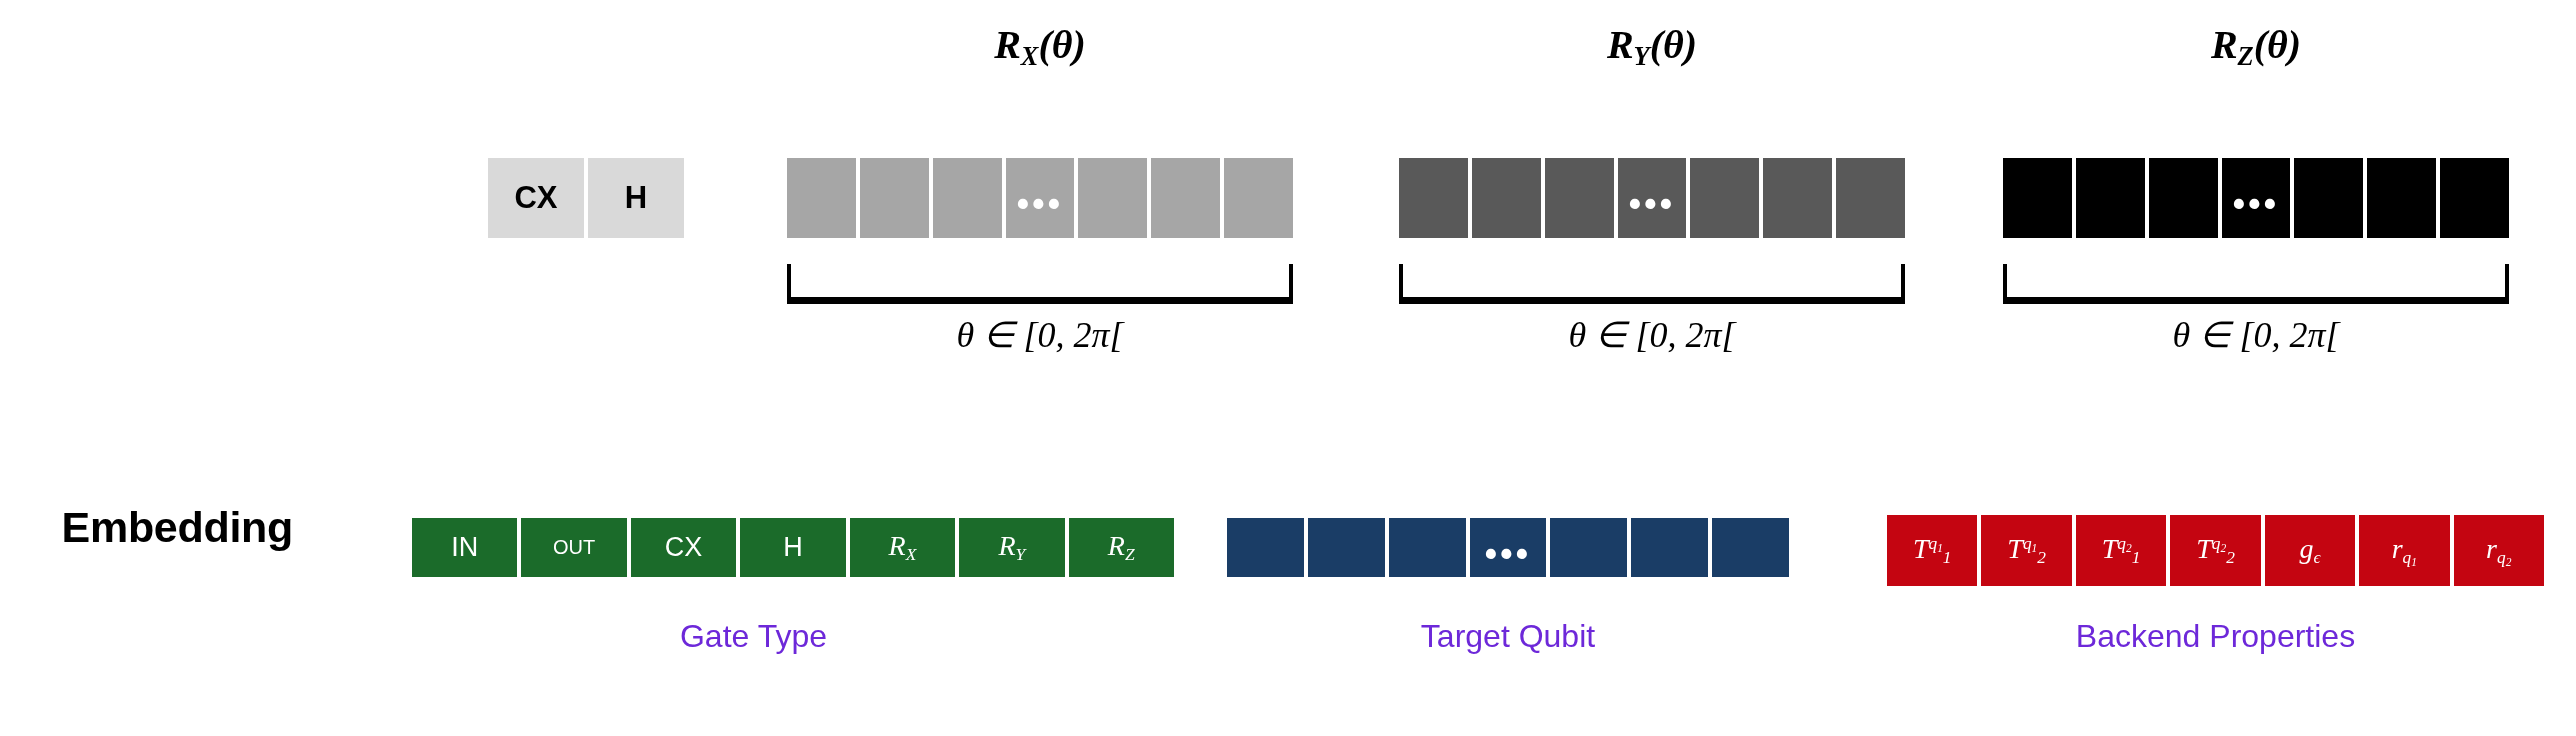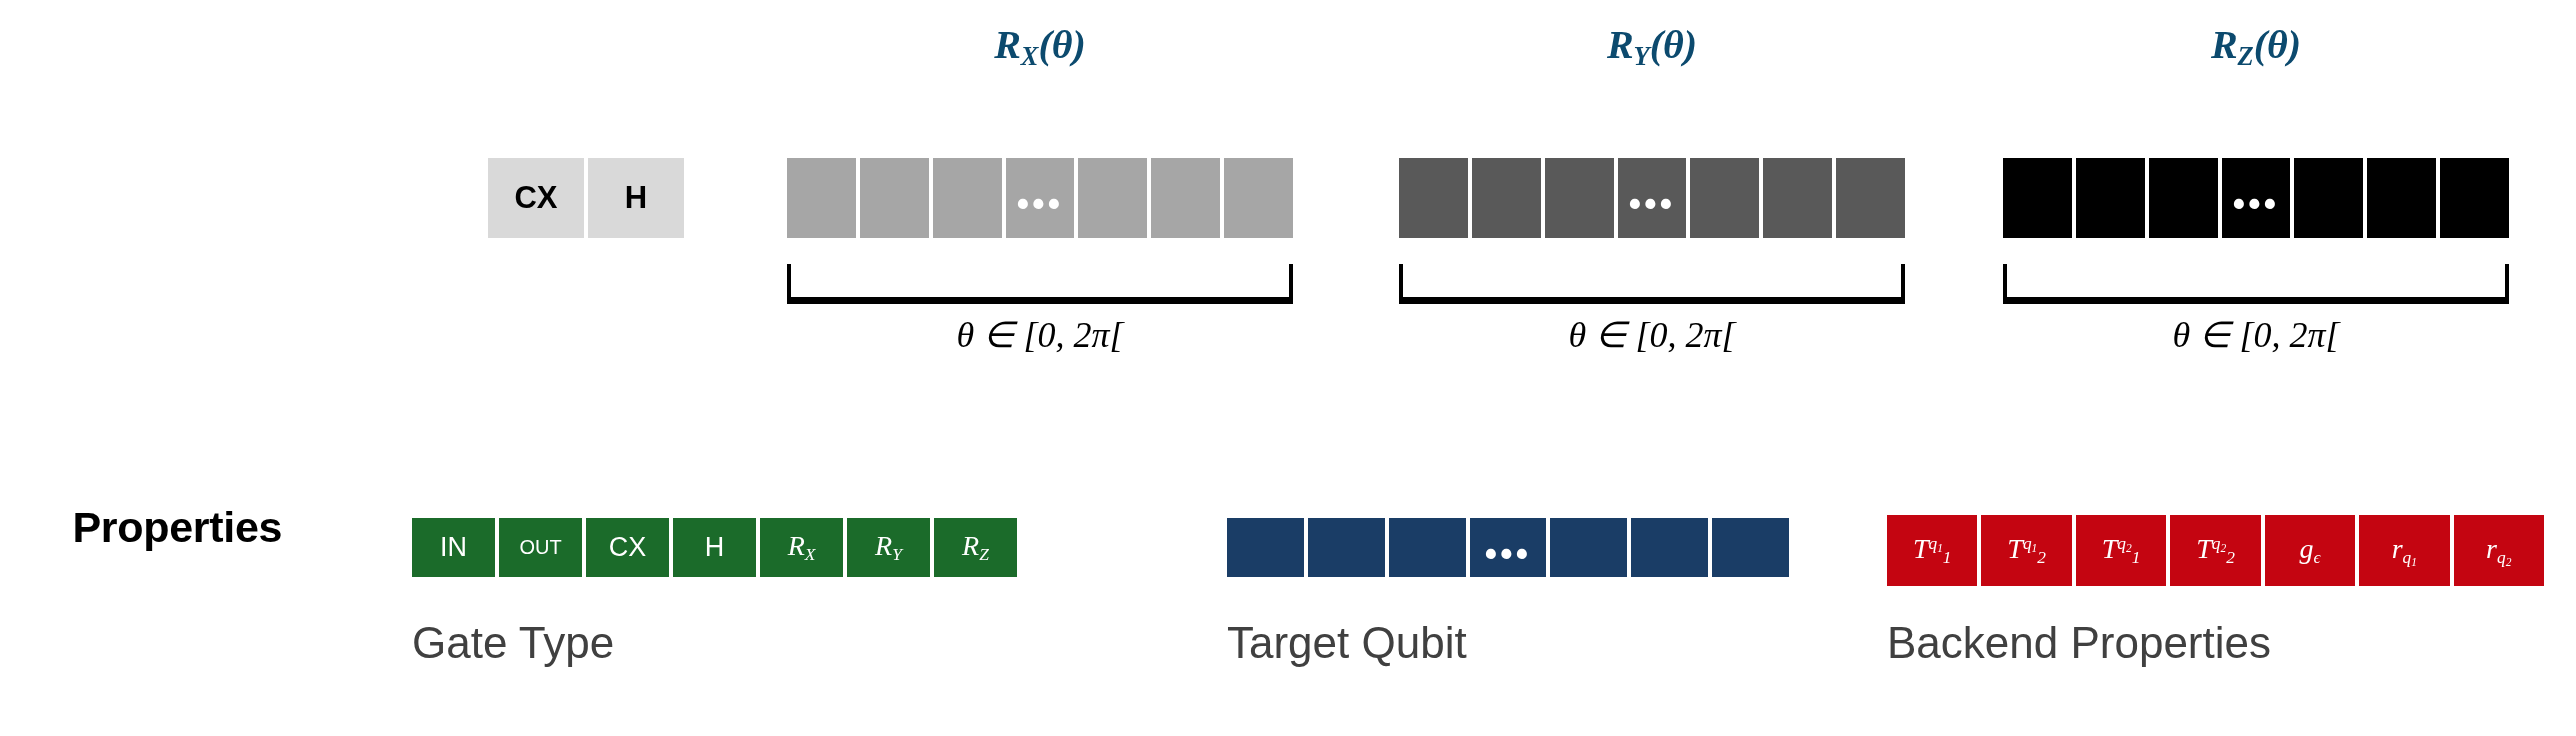--- a/index.html
+++ b/index.html
@@ -59,21 +59,21 @@
   }
 
   
   .group-title {
     position: absolute;
     text-align: center;
     font-family: "Liberation Serif", serif;
     font-weight: bold;
     font-style: italic;
     font-size: 40px;
-    color: #0c4a6e;
+    color: #000000;
     white-space: nowrap;
   }
   .group-title sub {
     font-size: 0.66em;
     font-style: italic;
     vertical-align: -0.28em;
   }
 
   
   .brace {
@@ -91,24 +91,24 @@
     font-family: "Liberation Serif", serif;
     font-style: italic;
     font-size: 36px;
     color: #000000;
     white-space: nowrap;
   }
 
   
   .section-caption {
     position: absolute;
-    text-align: left;
-    font-family: "Liberation Sans", sans-serif;
-    font-size: 44px;
-    color: #404040;
+    text-align: center;
+    font-family: "Liberation Sans", sans-serif;
+    font-size: 32px;
+    color: #6d28d9;
     white-space: nowrap;
   }
 
   
   .lbl-plain {
     font-family: "Liberation Sans", sans-serif;
     font-weight: bold;
     font-size: 31px;
     color: #000000;
   }
@@ -190,24 +190,24 @@
     <span class="dots">•••</span>
   </div>
   <div class="cell" style="background:#000000;"></div>
   <div class="cell" style="background:#000000;"></div>
   <div class="cell" style="background:#000000;"></div>
 </div>
 <div class="brace" style="left:2003px; top:264px; width:506px; height:40px;"></div>
 <div class="theta" style="left:2003px; top:314px; width:506px;">θ ∈ [0, 2π[</div>
 
 <div class="row-label" style="left:19.3px; top:502px; width:316px;">
-  <span class="ln">Properties</span>
-</div>
-
-<div class="strip" style="left:412px; top:518px; width:605px; height:59px; background:#6d28d9;">
+  <span class="ln">Embedding</span>
+</div>
+
+<div class="strip" style="left:412px; top:518px; width:762px; height:59px; background:#6d28d9;">
   <div class="cell" style="background:#1B6B2A;">
     <span class="lbl-white">IN</span>
   </div>
   <div class="cell" style="background:#1B6B2A;">
     <span class="lbl-white small">OUT</span>
   </div>
   <div class="cell" style="background:#1B6B2A;">
     <span class="lbl-white">CX</span>
   </div>
   <div class="cell" style="background:#1B6B2A;">

